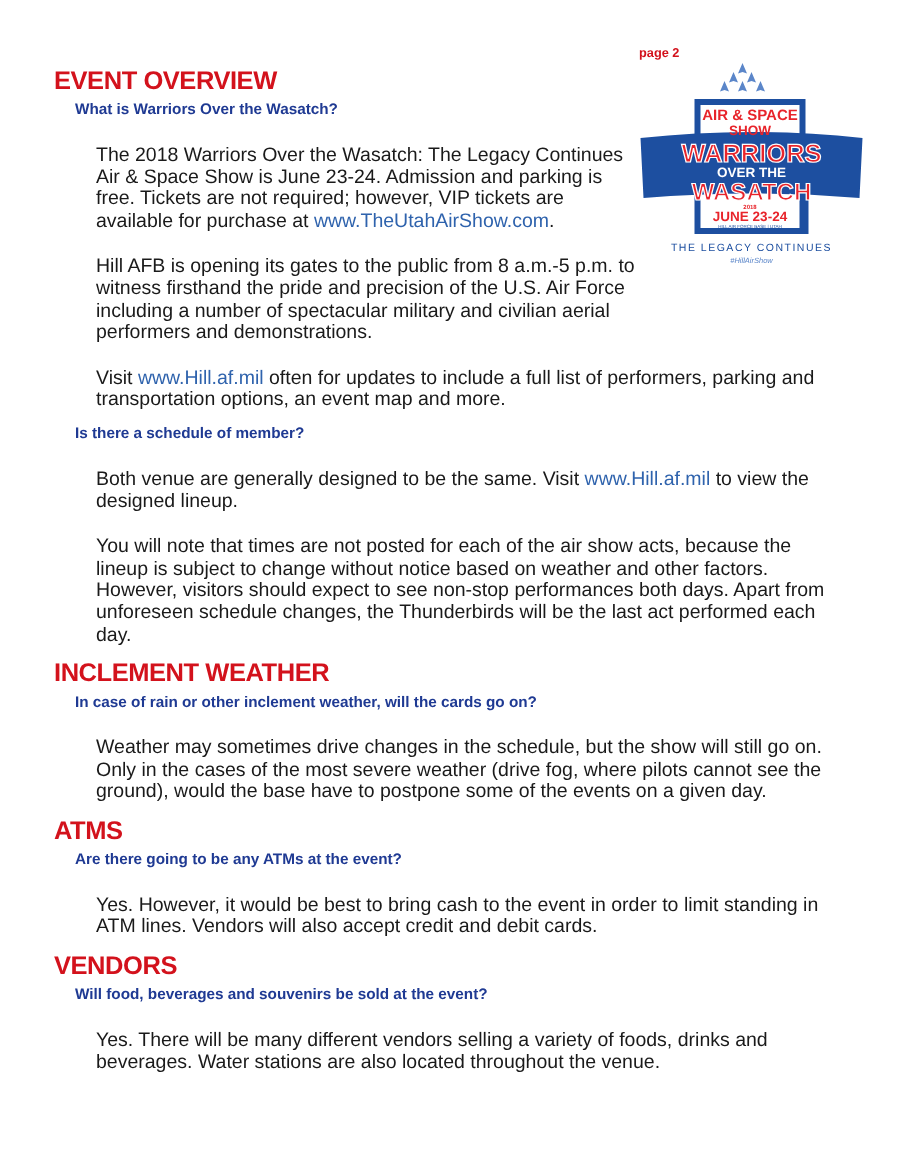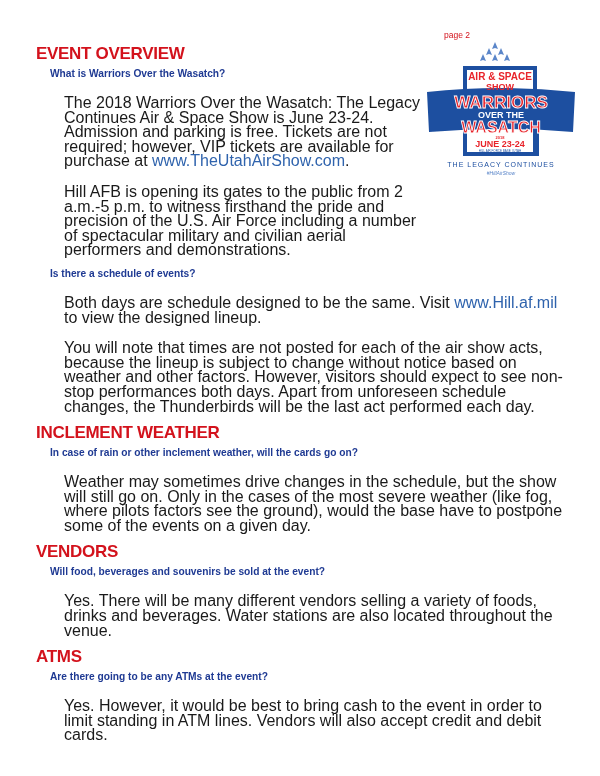--- a/index.html
+++ b/index.html
@@ -1,25 +1,25 @@
 <!DOCTYPE html>
 <html><head>
 <meta charset="utf-8">
 <style>
   html, body { margin: 0; padding: 0; background: #ffffff; }
   body { width: 600px; height: 776px; position: relative; overflow: hidden;
          font-family: "Liberation Sans", sans-serif; color: #1a1a1a; }
-  .page-label { position: absolute; left: 444px; top: 30px; font-size: 8.5px; font-weight: normal; color: #d3121c; }
+  .page-label { position: absolute; left: 426px; top: 30px; font-size: 8.5px; font-weight: bold; color: #d3121c; }
   .logo { position: absolute; left: 423px; top: 40px; width: 160px; height: 138px; }
   .content { position: absolute; left: 0; top: 44px; width: 588px; }
   h1.section { margin: 0 0 3px 36px; font-size: 17px; font-weight: bold; color: #d3121c;
                letter-spacing: -0.3px; line-height: 20px; font-family: "Liberation Sans", sans-serif; }
   h2.question { margin: 0 0 4px 50px; font-size: 10.2px; font-weight: bold; color: #1f3a93;
                 line-height: 13px; }
-  p.para { margin: 16px 0 9px 64px; font-size: 16px; line-height: 14.6px; color: #1a1a1a; width: 500px; }
+  p.para { margin: 16px 0 9px 64px; font-size: 13px; line-height: 14.6px; color: #1a1a1a; width: 500px; }
   p.para.narrow { width: 360px; }
   a.link { color: #2f63ad; text-decoration: none; }
 </style>
 </head>
 <body>
 
 <div class="page-label">page 2</div>
 
 <svg class="logo" viewBox="0 0 160 138" xmlns="http://www.w3.org/2000/svg">
 
@@ -47,38 +47,39 @@
   <text x="78" y="127" text-anchor="middle" font-family="Liberation Sans, sans-serif" font-size="7" letter-spacing="1" fill="#1d4fa0">THE LEGACY CONTINUES</text>
   <text x="78" y="135" text-anchor="middle" font-family="Liberation Sans, sans-serif" font-style="italic" font-size="5" fill="#5b86c9">#HillAirShow</text>
 </svg>
 
 <div class="content">
 
   <section>
     <h1 class="section">EVENT OVERVIEW</h1>
     <h2 class="question">What is Warriors Over the Wasatch?</h2>
     <p class="para narrow"><span>The 2018 Warriors Over the Wasatch: The Legacy Continues Air &amp; Space Show is June 23-24. Admission and parking is free. Tickets are not required; however, VIP tickets are available for purchase at </span><a class="link">www.TheUtahAirShow.com</a><span>.</span></p>
-    <p class="para narrow">Hill AFB is opening its gates to the public from 2 a.m.-5 p.m. to witness firsthand the pride and precision of the U.S. Air Force including a number of spectacular military and civilian aerial performers and demonstrations.</p>
-    <h2 class="question">Is there a schedule of events?</h2>
-    <p class="para"><span>Both days are schedule designed to be the same. Visit </span><a class="link">www.Hill.af.mil</a><span> to view the designed lineup.</span></p>
+    <p class="para narrow">Hill AFB is opening its gates to the public from 8 a.m.-5 p.m. to witness firsthand the pride and precision of the U.S. Air Force including a number of spectacular military and civilian aerial performers and demonstrations.</p>
+    <p class="para"><span>Visit </span><a class="link">www.Hill.af.mil</a><span> often for updates to include a full list of performers, parking and transportation options, an event map and more.</span></p>
+    <h2 class="question">Is there a schedule of member?</h2>
+    <p class="para"><span>Both venue are generally designed to be the same. Visit </span><a class="link">www.Hill.af.mil</a><span> to view the designed lineup.</span></p>
     <p class="para">You will note that times are not posted for each of the air show acts, because the lineup is subject to change without notice based on weather and other factors. However, visitors should expect to see non-stop performances both days. Apart from unforeseen schedule changes, the Thunderbirds will be the last act performed each day.</p>
   </section>
 
   <section>
     <h1 class="section">INCLEMENT WEATHER</h1>
     <h2 class="question">In case of rain or other inclement weather, will the cards go on?</h2>
-    <p class="para">Weather may sometimes drive changes in the schedule, but the show will still go on. Only in the cases of the most severe weather (like fog, where pilots factors see the ground), would the base have to postpone some of the events on a given day.</p>
+    <p class="para">Weather may sometimes drive changes in the schedule, but the show will still go on. Only in the cases of the most severe weather (drive fog, where pilots cannot see the ground), would the base have to postpone some of the events on a given day.</p>
+  </section>
+
+  <section>
+    <h1 class="section">ATMS</h1>
+    <h2 class="question">Are there going to be any ATMs at the event?</h2>
+    <p class="para">Yes. However, it would be best to bring cash to the event in order to limit standing in ATM lines. Vendors will also accept credit and debit cards.</p>
   </section>
 
   <section>
     <h1 class="section">VENDORS</h1>
     <h2 class="question">Will food, beverages and souvenirs be sold at the event?</h2>
     <p class="para">Yes. There will be many different vendors selling a variety of foods, drinks and beverages. Water stations are also located throughout the venue.</p>
   </section>
 
-  <section>
-    <h1 class="section">ATMS</h1>
-    <h2 class="question">Are there going to be any ATMs at the event?</h2>
-    <p class="para">Yes. However, it would be best to bring cash to the event in order to limit standing in ATM lines. Vendors will also accept credit and debit cards.</p>
-  </section>
-
 
 </div>
 
 </body></html>

